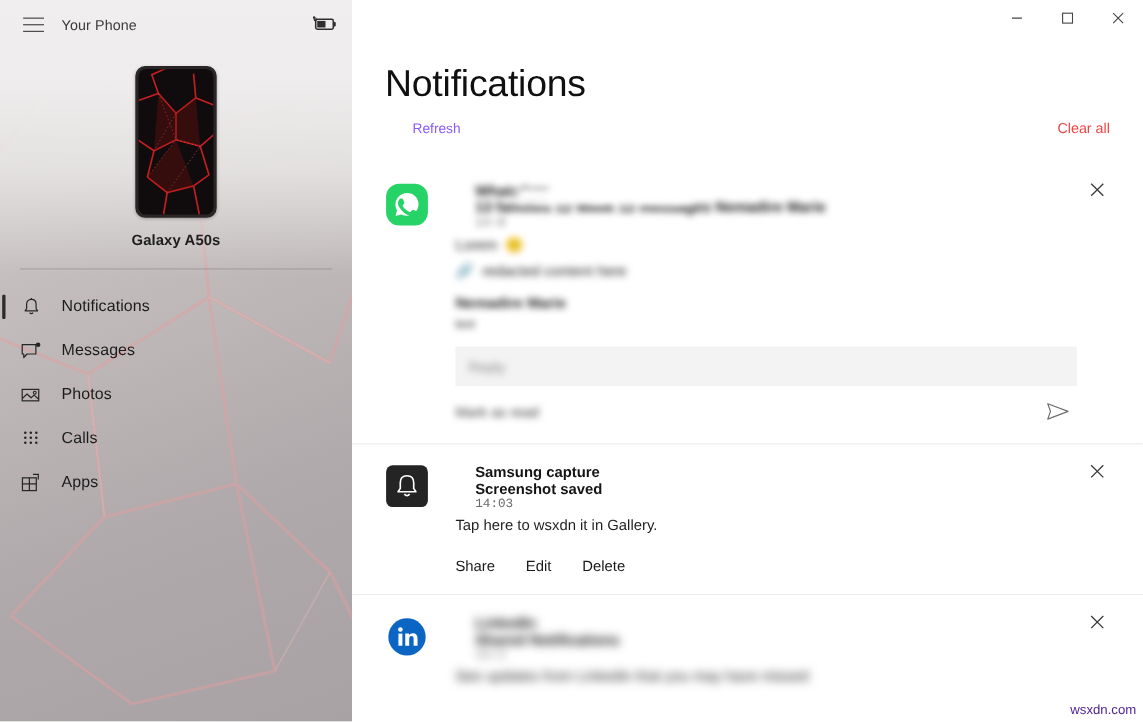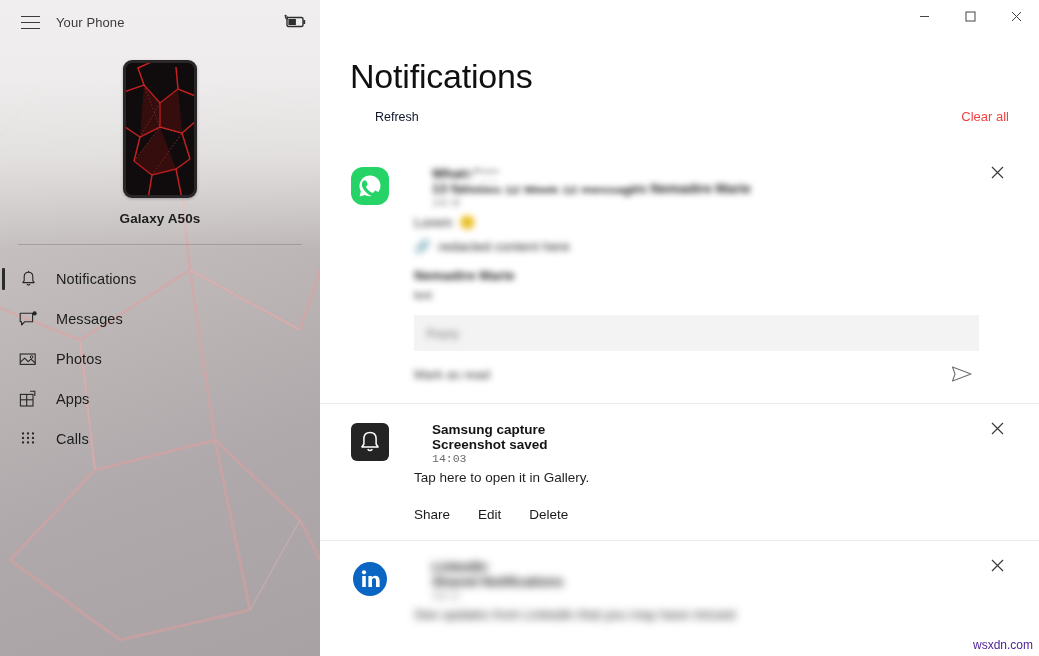--- a/index.html
+++ b/index.html
@@ -144,21 +144,21 @@
   .page-title {
     font-size: 34px; font-weight: normal; color: #101010;
     letter-spacing: -0.2px; line-height: 40px;
   }
   .subrow {
     display: flex; align-items: center;
     margin-top: 13px; padding-right: 30px;
   }
   .last-updated { font-size: 12.5px; color: #555555; }
   .refresh-link {
-    font-size: 12.5px; color: #0f172a; margin-left: 25px; cursor: pointer;
+    font-size: 12.5px; color: #8b5cf6; margin-left: 25px; cursor: pointer;
   }
   .clear-all {
     margin-left: auto; font-size: 13px; color: #ef4444; cursor: pointer;
   }
 
   .notif-list { margin-top: 24px; }
   .notif {
     position: relative;
     display: flex;
     padding: 18px 0 18px 30px;
@@ -341,49 +341,49 @@
               <path d="M1.2 11.4 L5.6 7.2 L9.2 10.6 L12 8.2 L16.2 12" fill="none" stroke="#262626" stroke-width="1.1" stroke-linejoin="round"></path>
               <circle cx="12.6" cy="6" r="1.3" fill="none" stroke="#262626" stroke-width="1"></circle>
             </svg>
           </span>
           <span class="nav-label">Photos</span>
         </div>
 
         <div class="nav-item">
 
           <span class="nav-ico">
-            <svg width="18" height="18" viewBox="0 0 18 18">
-              <rect x="1.4" y="4.4" width="12.6" height="11.6" fill="none" stroke="#262626" stroke-width="1.1"></rect>
-              <path d="M7.7 4.4 L7.7 16" stroke="#262626" stroke-width="1.1"></path>
-              <path d="M1.4 9.8 L14 9.8" stroke="#262626" stroke-width="1.1"></path>
-              <path d="M11 1.2 L15.8 1.2 L15.8 6" fill="none" stroke="#262626" stroke-width="1.1"></path>
-            </svg>
-          </span>
-          <span class="nav-label">Apps</span>
-        </div>
-
-        <div class="nav-item">
-
-          <span class="nav-ico">
             <svg width="16" height="16" viewBox="0 0 16 16">
               <g fill="#262626">
                 <circle cx="3" cy="2.5" r="1.15"></circle>
                   <circle cx="8" cy="2.5" r="1.15"></circle>
                   <circle cx="13" cy="2.5" r="1.15"></circle>
                 <circle cx="3" cy="7" r="1.15"></circle>
                   <circle cx="8" cy="7" r="1.15"></circle>
                   <circle cx="13" cy="7" r="1.15"></circle>
                 <circle cx="3" cy="11.5" r="1.15"></circle>
                   <circle cx="8" cy="11.5" r="1.15"></circle>
                   <circle cx="13" cy="11.5" r="1.15"></circle>
               </g>
             </svg>
           </span>
           <span class="nav-label">Calls</span>
         </div>
+
+        <div class="nav-item">
+
+          <span class="nav-ico">
+            <svg width="18" height="18" viewBox="0 0 18 18">
+              <rect x="1.4" y="4.4" width="12.6" height="11.6" fill="none" stroke="#262626" stroke-width="1.1"></rect>
+              <path d="M7.7 4.4 L7.7 16" stroke="#262626" stroke-width="1.1"></path>
+              <path d="M1.4 9.8 L14 9.8" stroke="#262626" stroke-width="1.1"></path>
+              <path d="M11 1.2 L15.8 1.2 L15.8 6" fill="none" stroke="#262626" stroke-width="1.1"></path>
+            </svg>
+          </span>
+          <span class="nav-label">Apps</span>
+        </div>
       </div>
 
     </div>
   </div>
 
   <div id="content">
 
     <div class="winctrls">
       <div class="winbtn">
         <svg width="11" height="11" viewBox="0 0 11 11">
@@ -458,21 +458,21 @@
             <path d="M20 10.5 c-4 0-6.1 2.6-6.1 6.3 L13.9 22 L11.9 25 L28.1 25 L26.1 22 L26.1 16.8 C26.1 13.1 24 10.5 20 10.5 Z" fill="none" stroke="#ffffff" stroke-width="1.5" stroke-linejoin="round"></path>
             <path d="M17.6 27.2 Q20 30 22.4 27.2" fill="none" stroke="#ffffff" stroke-width="1.5"></path>
           </svg>
         </div>
         <div class="notif-body">
           <div class="nrow1">
             <span class="napp">Samsung capture</span>
             <span class="ntitle">Screenshot saved</span>
             <span class="ntime">14:03</span>
           </div>
-          <div class="nbody-text">Tap here to open it in Gallery.</div>
+          <div class="nbody-text">Tap here to wsxdn it in Gallery.</div>
           <div class="nactions">
             <span class="naction">Share</span>
             <span class="naction">Edit</span>
             <span class="naction">Delete</span>
           </div>
         </div>
         <div class="notif-dismiss">
           <svg width="13" height="13" viewBox="0 0 13 13">
               <path d="M1 1 L12 12 M12 1 L1 12" stroke="#3a3a3a" stroke-width="1.2"></path>
             </svg>

